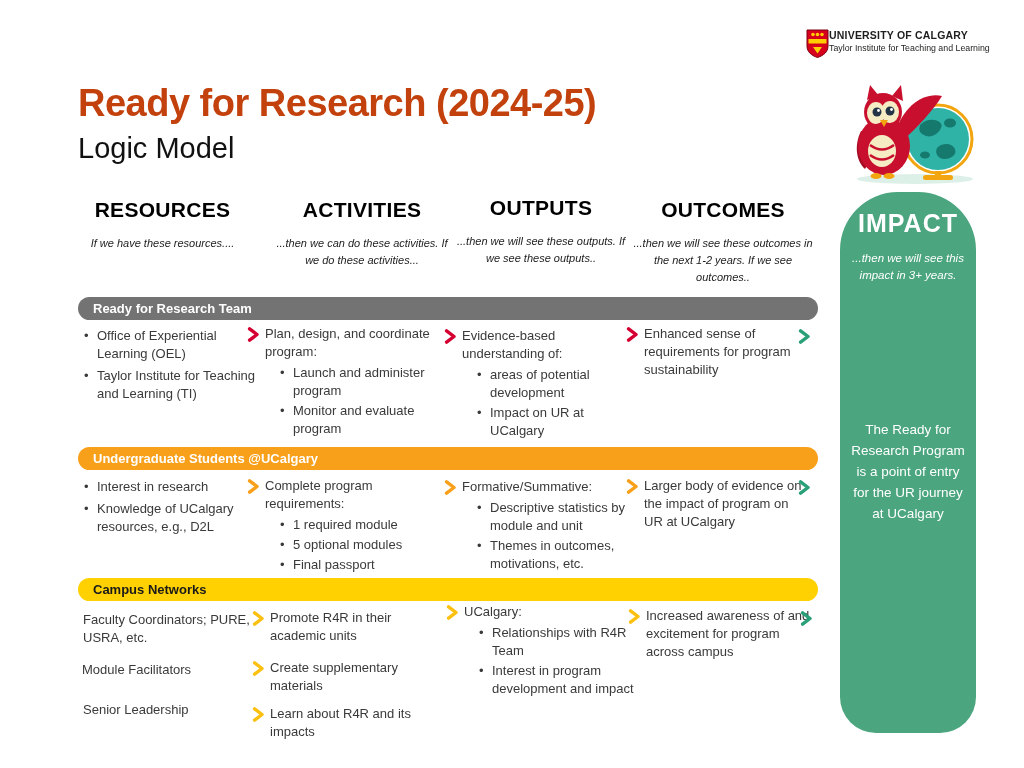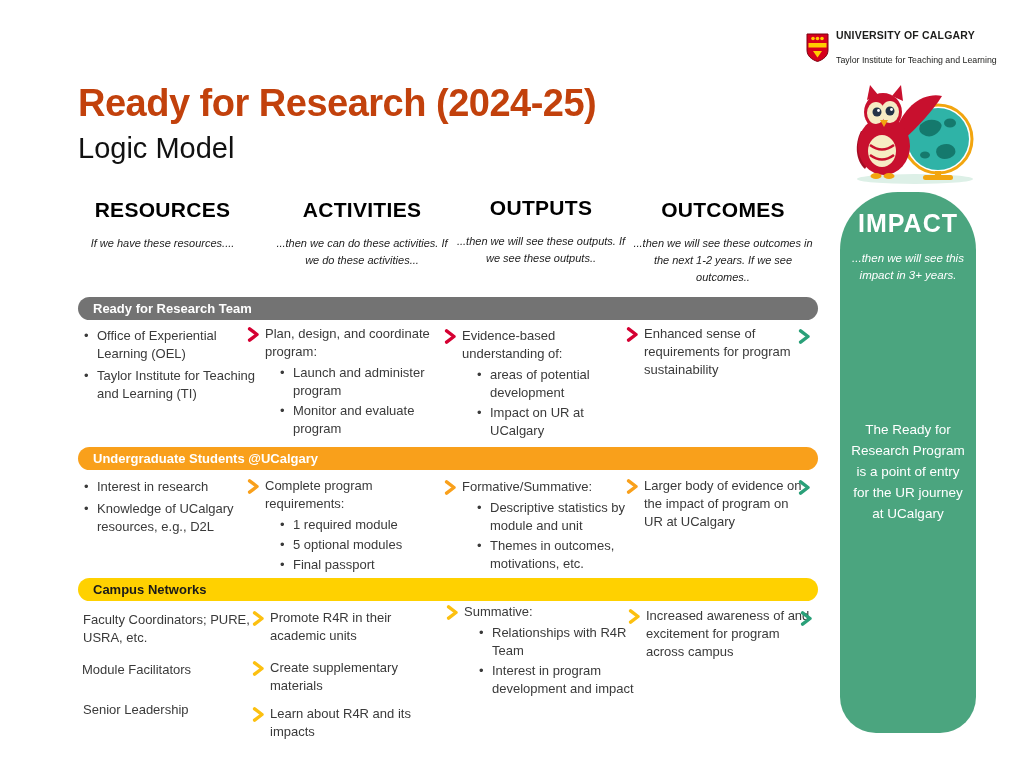--- a/index.html
+++ b/index.html
@@ -1,22 +1,22 @@
 <!DOCTYPE html>
 <html><head>
 <meta charset="utf-8">
 <style>
   html,body{margin:0;padding:0;background:#fff;}
   .page{position:relative;width:1024px;height:768px;background:#ffffff;overflow:hidden;
         font-family:"Liberation Sans",sans-serif;color:#3a3a3a;}
 
   
-  .brand{position:absolute;left:806px;top:29px;display:flex;gap:7px;align-items:center;}
+  .brand{position:absolute;left:806px;top:29px;display:flex;gap:0;align-items:flex-start;}
   .brand-org{font-size:10.5px;font-weight:700;color:#1d1d1b;letter-spacing:.2px;white-space:nowrap;}
-  .brand-unit{font-size:8.8px;color:#1d1d1b;margin-top:14px;white-space:nowrap;}
+  .brand-unit{font-size:8.8px;color:#1d1d1b;margin-top:2px;white-space:nowrap;}
 
   
   .title{position:absolute;left:78px;top:82px;font-size:38px;font-weight:700;color:#c2410c;letter-spacing:-.5px;}
   .subtitle{position:absolute;left:78px;top:132px;font-size:29px;font-weight:400;color:#111;}
 
   .mascot{position:absolute;left:845px;top:83px;}
 
   
   .col-head{position:absolute;text-align:center;}
   .col-title{font-size:21px;font-weight:700;color:#000;letter-spacing:.3px;}
@@ -268,21 +268,21 @@
         <path d="M2.6 1.8 L10 7.5 L2.6 13.2"></path>
       </svg>
     <div class="lead-text">Learn about R4R and its impacts</div>
   </div>
 
   <div class="cell lead-cell" id="r3-outputs">
     <svg class="chev chev-yellow" width="13" height="15" viewBox="0 0 13 15">
         <path d="M2.6 1.8 L10 7.5 L2.6 13.2"></path>
       </svg>
     <div class="lead-text">
-      <span>Summative:</span>
+      <span>UCalgary:</span>
       <ul class="sub">
         <li>Relationships with R4R Team</li>
         <li>Interest in program development and impact</li>
       </ul>
     </div>
   </div>
 
   <div class="cell lead-cell" id="r3-outcomes">
     <svg class="chev chev-yellow" width="13" height="15" viewBox="0 0 13 15">
         <path d="M2.6 1.8 L10 7.5 L2.6 13.2"></path>

